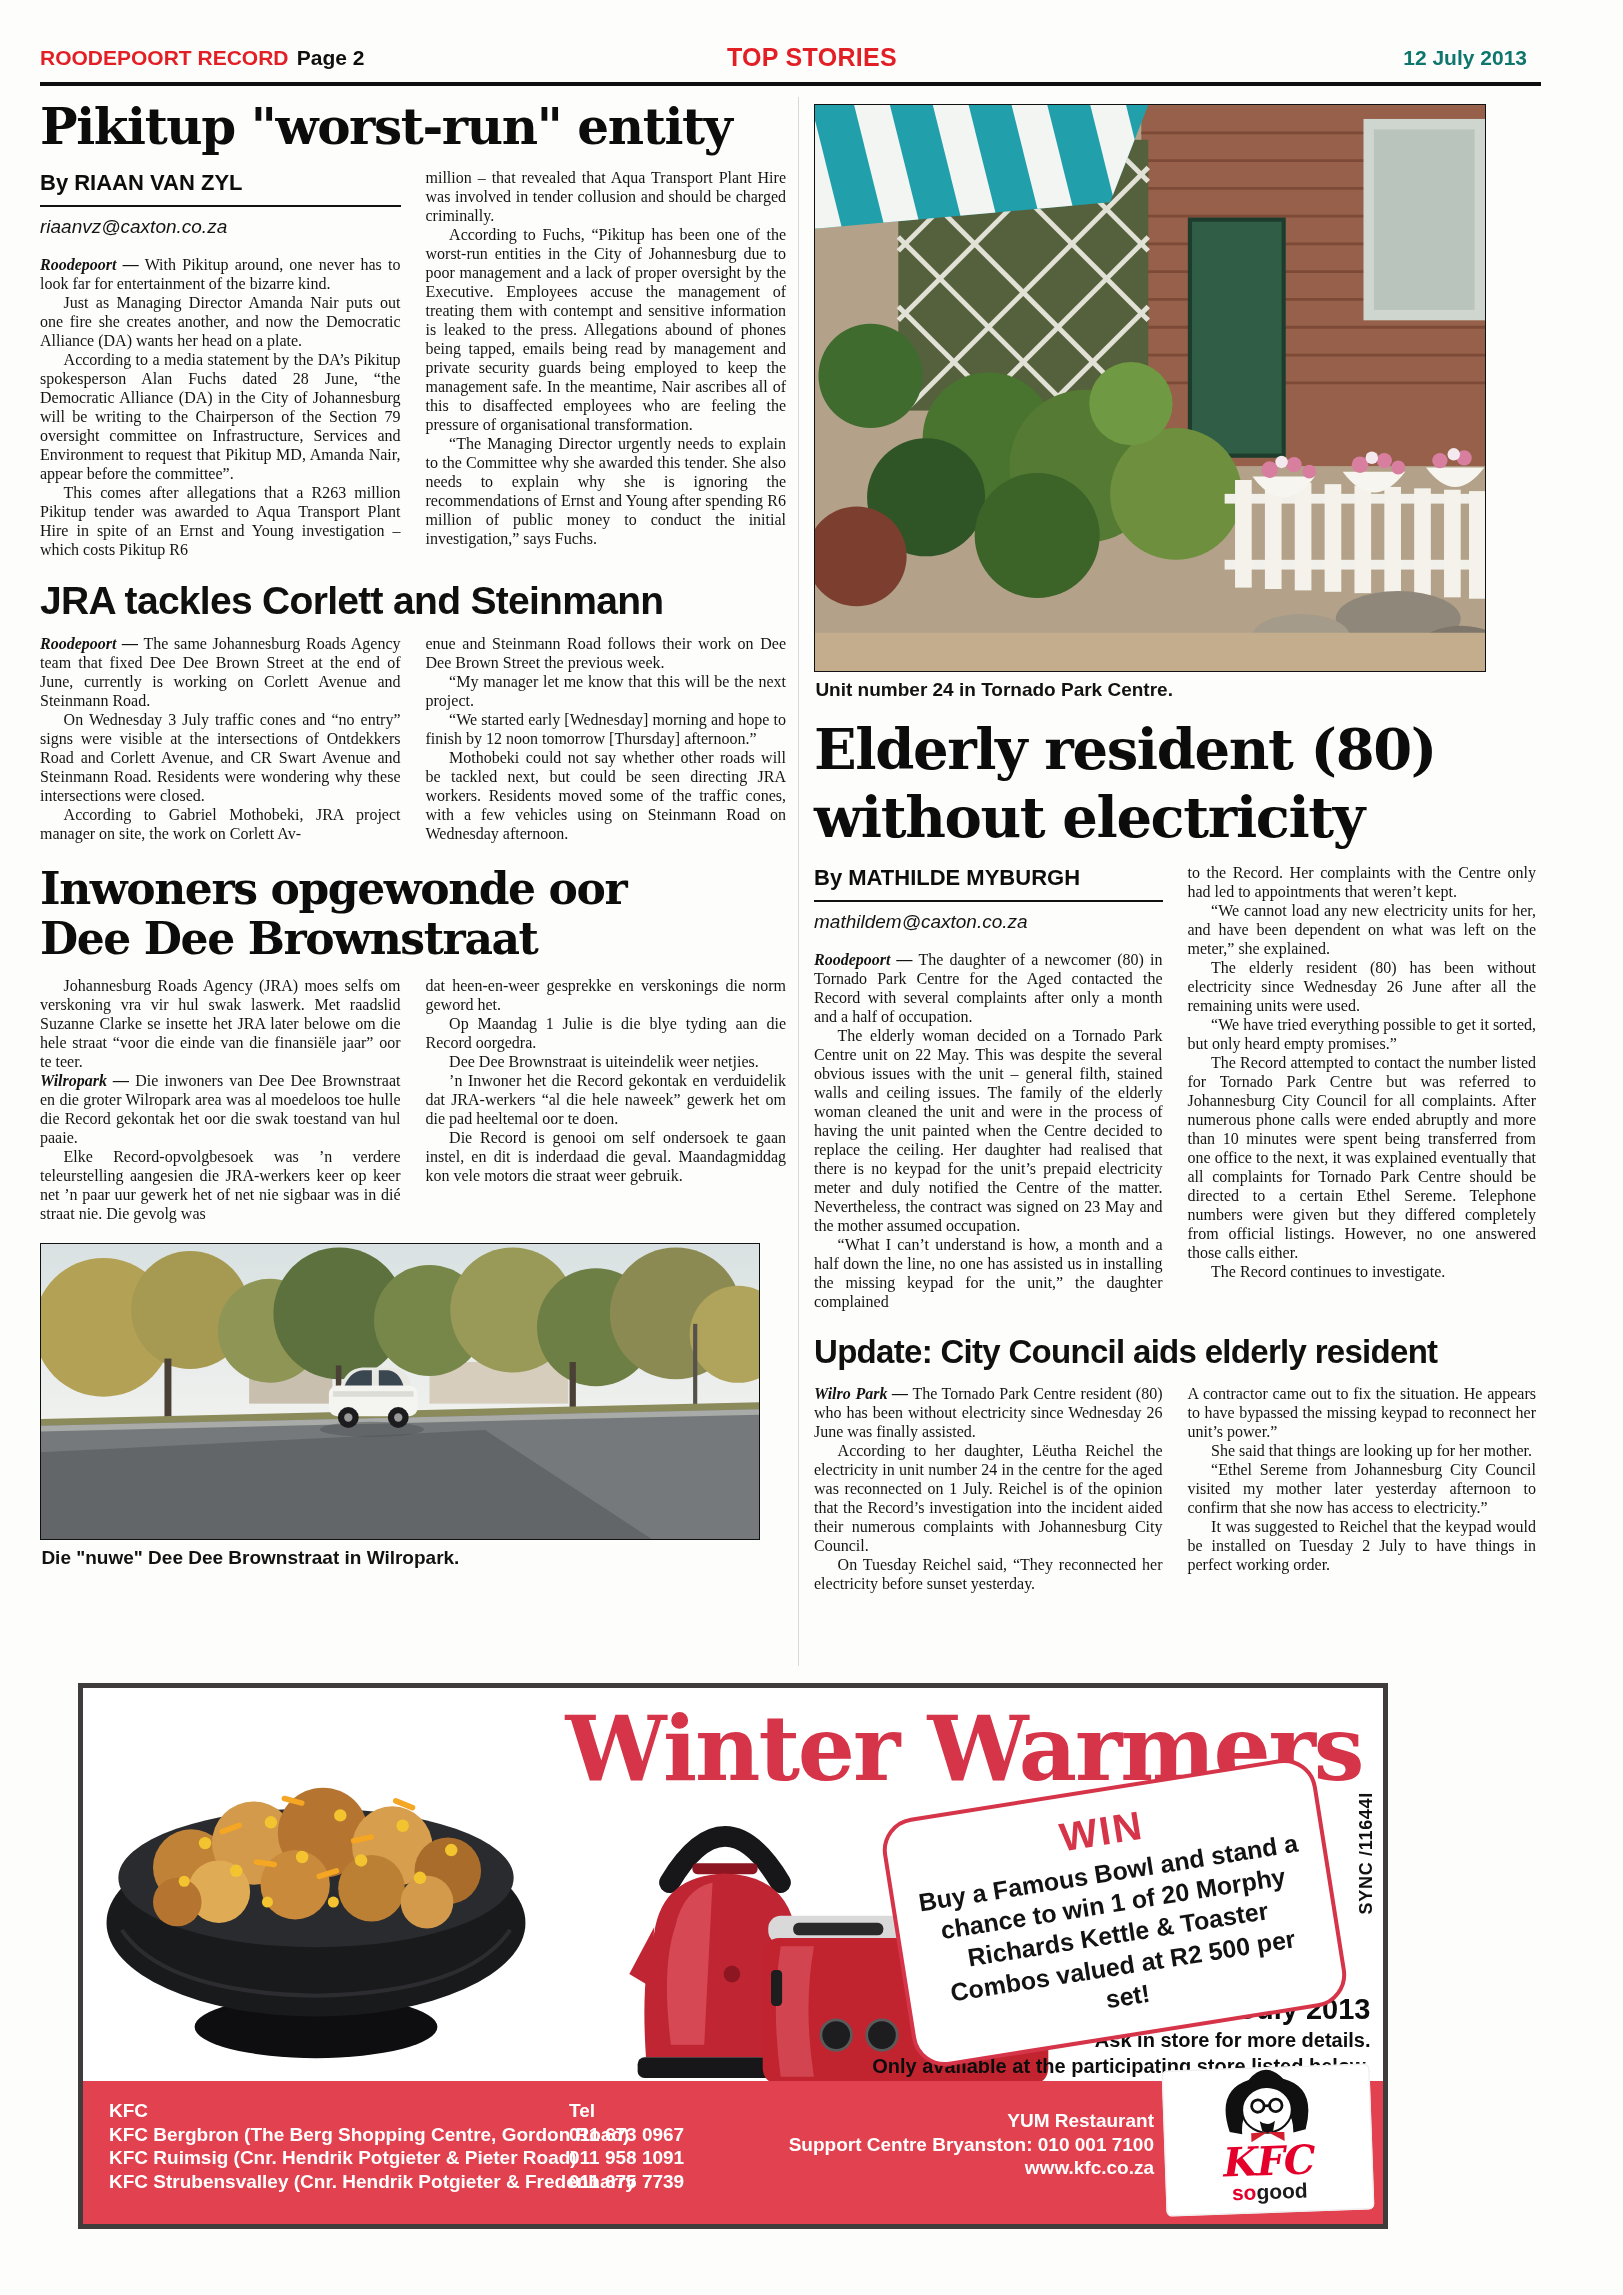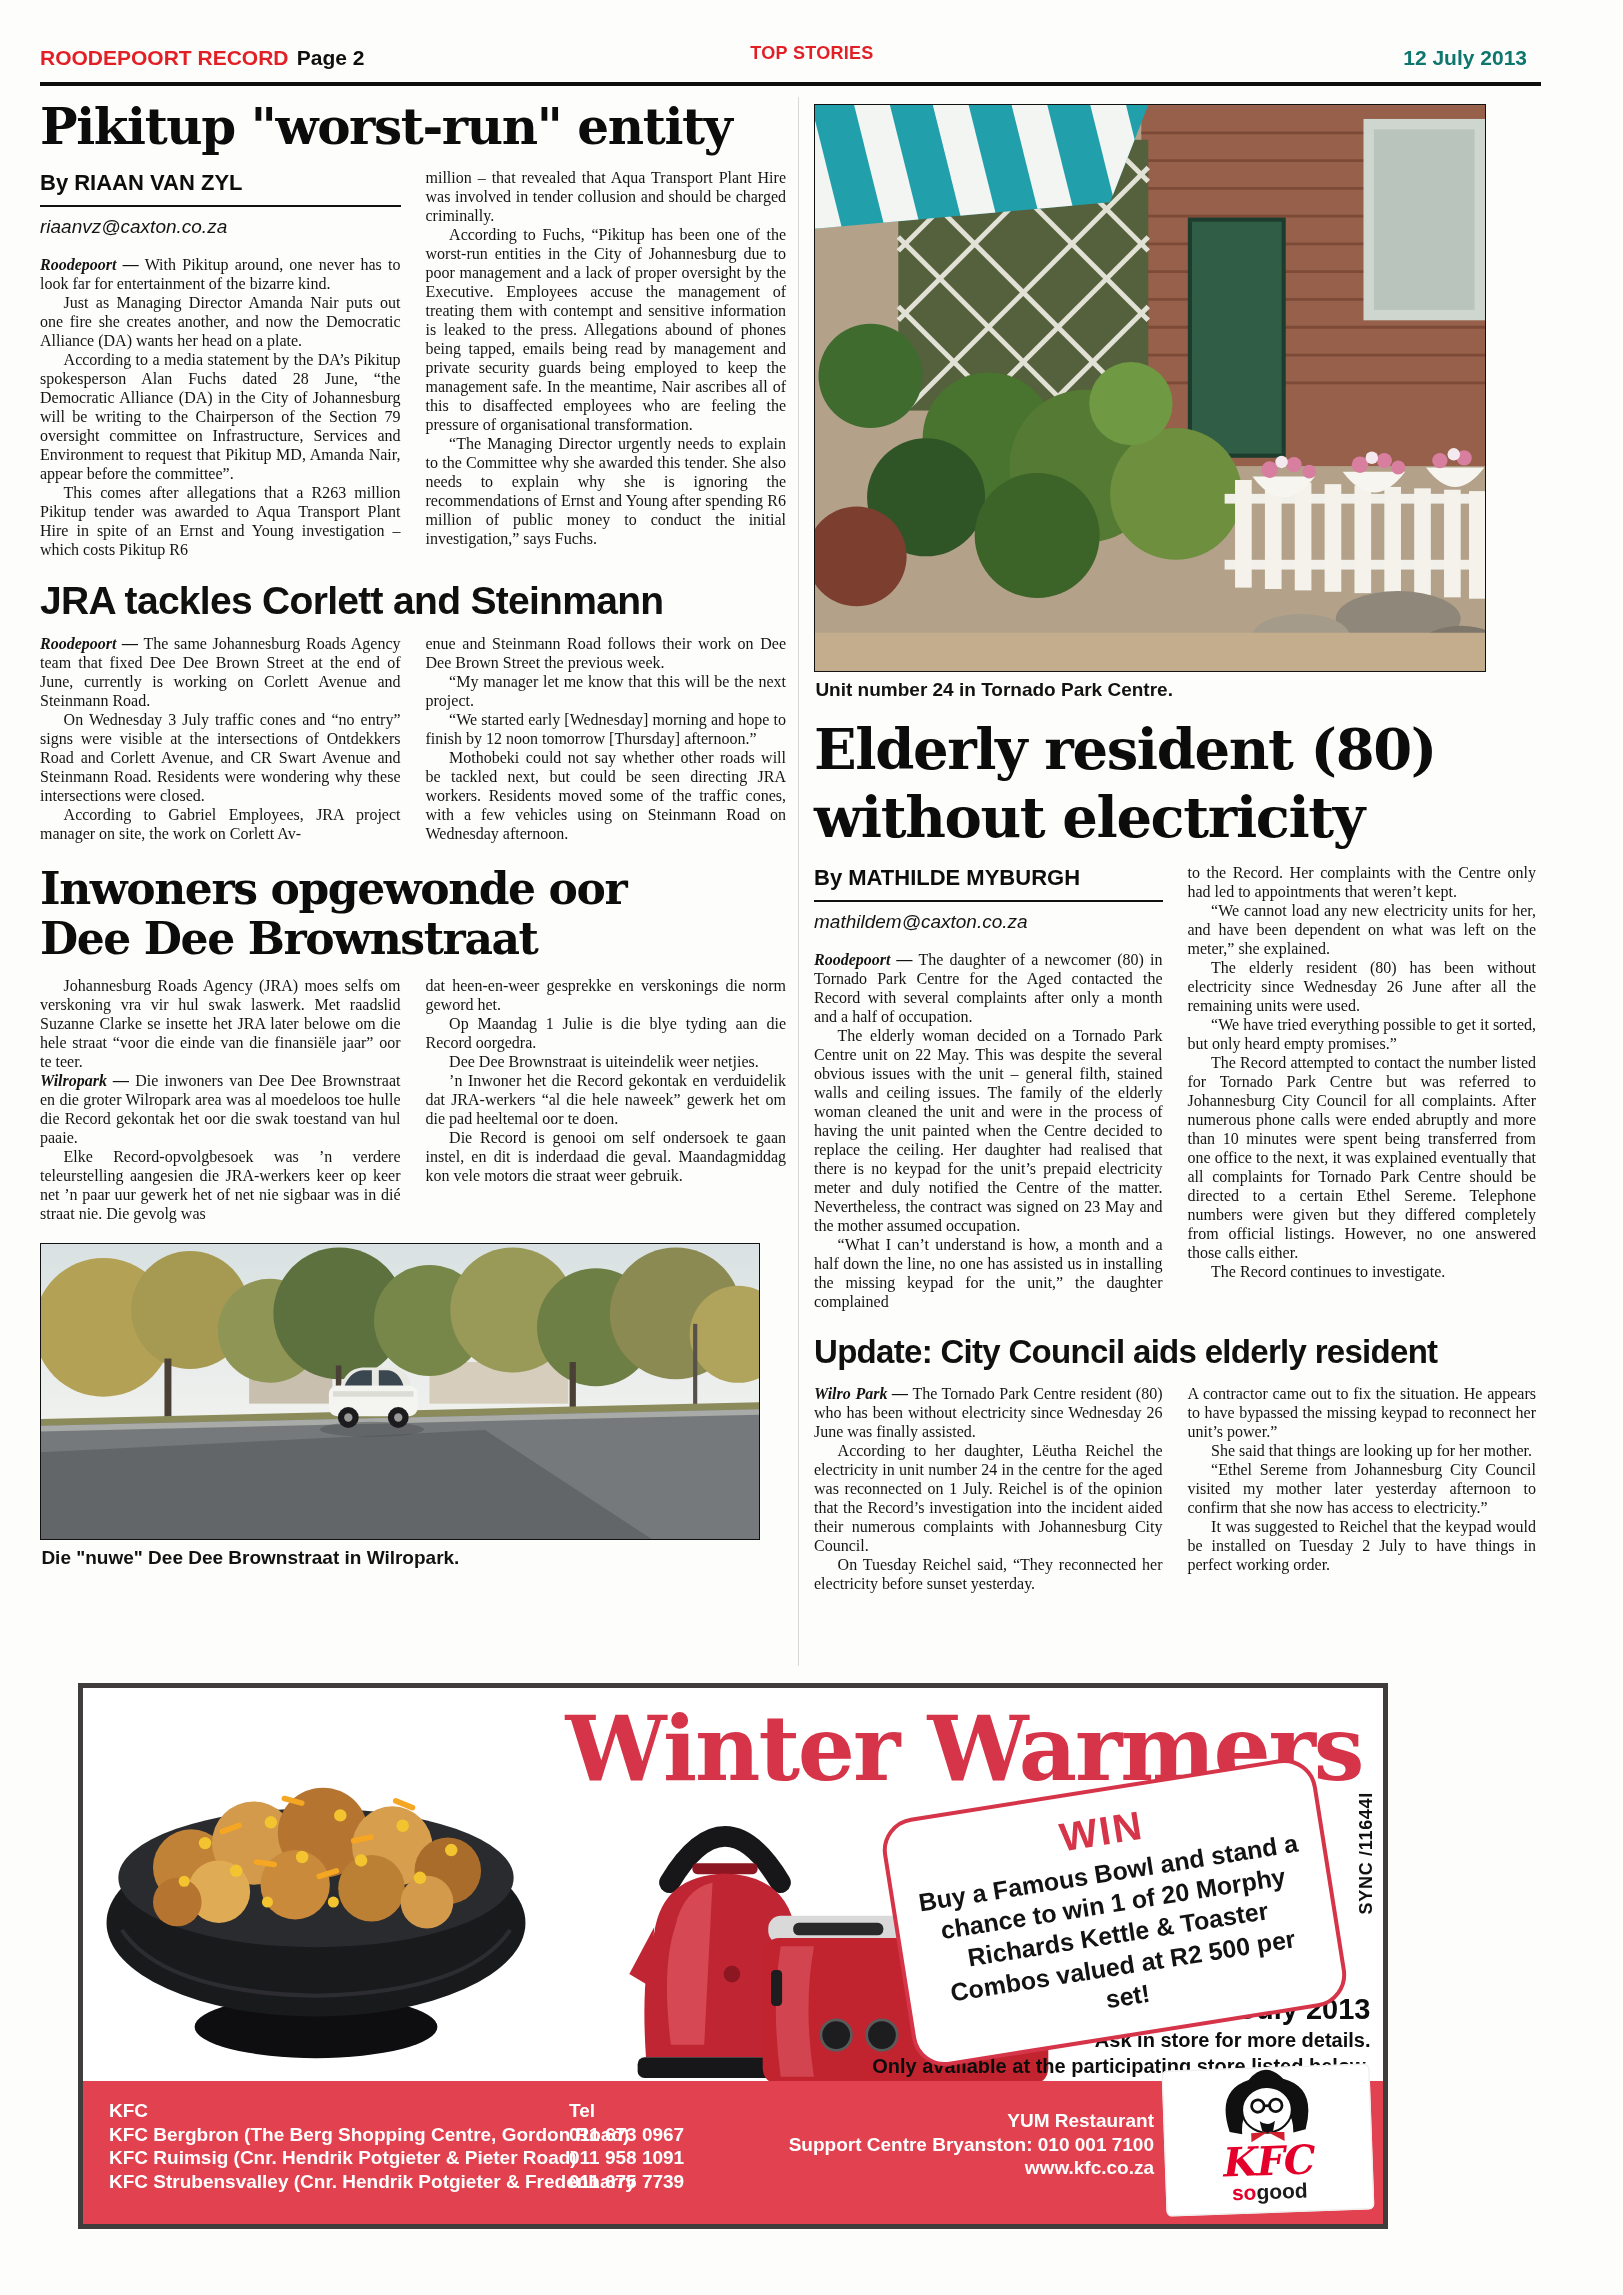--- a/index.html
+++ b/index.html
@@ -3,21 +3,21 @@
 <meta charset="utf-8">
 <style>
   html,body{margin:0;padding:0;background:#e9e9e9;}
   .page{position:relative;width:1624px;height:2295px;background:#fdfdfc;overflow:hidden;
         font-family:"Liberation Sans",sans-serif;color:#111;}
   
   .mast-left{position:absolute;left:40px;top:46px;font-weight:bold;font-size:21px;}
   .mast-left .paper{color:#e31f26;}
   .mast-left .pg{color:#0f0f0f;margin-left:8.3px;}
   .mast-center{position:absolute;left:0;right:0;top:43px;text-align:center;
-               font-weight:bold;font-size:18px;color:#e31f26;letter-spacing:0.3px;}
+               font-weight:bold;font-size:25px;color:#e31f26;letter-spacing:0.3px;}
   .mast-date{position:absolute;right:97px;top:46px;font-weight:bold;font-size:21px;color:#0f766e;}
   .mast-rule{position:absolute;left:40px;top:82px;width:1501px;height:4.2px;background:#0e0e0e;}
   .half-divider{position:absolute;left:798px;top:97px;width:1.4px;height:1569px;background:#d9d9d6;}
   
   .half{position:absolute;}
   .half-left{left:40px;top:97px;width:746px;}
   .half-right{left:814px;top:104px;width:722px;}
   
   .head-serif{font-family:"DejaVu Serif",serif;font-weight:bold;color:#0c0c0c;letter-spacing:-1.4px;}
   .pik-head{font-size:50px;line-height:1.05;margin:4.2px 0 14px 0;}
@@ -105,21 +105,21 @@
         </div>
       </div>
     </div>
 
     <div>
       <div class="head-sans">JRA tackles Corlett and Steinmann</div>
       <div class="cols">
         <div class="col">
           <p class="body"><span class="dateline">Roodepoort —</span> <span>The same Johannesburg Roads Agency team that fixed Dee Dee Brown Street at the end of June, currently is working on Corlett Avenue and Steinmann Road.</span></p>
           <p class="body indent">On Wednesday 3 July traffic cones and “no entry” signs were visible at the intersections of Ontdekkers Road and Corlett Avenue, and CR Swart Avenue and Steinmann Road. Residents were wondering why these intersections were closed.</p>
-          <p class="body indent">According to Gabriel Employees, JRA project manager on site, the work on Corlett Av-</p>
+          <p class="body indent">According to Gabriel Mothobeki, JRA project manager on site, the work on Corlett Av-</p>
         </div>
         <div class="col">
           <p class="body">enue and Steinmann Road follows their work on Dee Dee Brown Street the previous week.</p>
           <p class="body indent">“My manager let me know that this will be the next project.</p>
           <p class="body indent">“We started early [Wednesday] morning and hope to finish by 12 noon tomorrow [Thursday] afternoon.”</p>
           <p class="body indent">Mothobeki could not say whether other roads will be tackled next, but could be seen directing JRA workers. Residents moved some of the traffic cones, with a few vehicles using on Steinmann Road on Wednesday afternoon.</p>
         </div>
       </div>
     </div>
 

